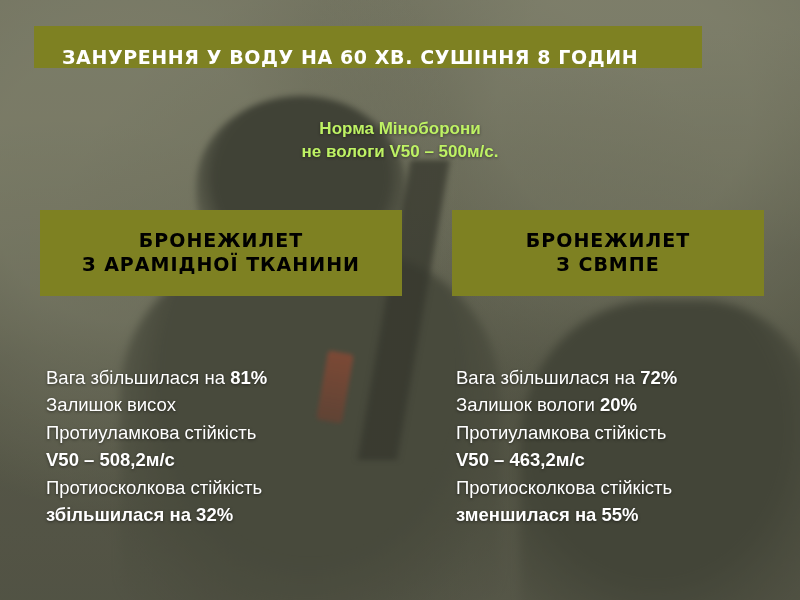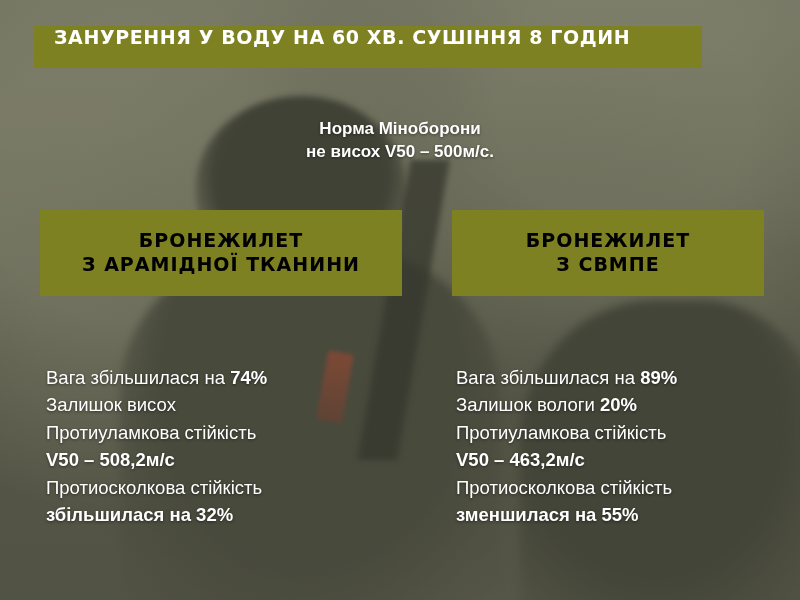--- a/index.html
+++ b/index.html
@@ -107,41 +107,41 @@
   }
 
   .title-banner {
     position: absolute;
     left: 34px;
     top: 26px;
     width: 668px;
     height: 42px;
     background: #7e8122;
     display: flex;
-    align-items: flex-start;
-    padding-left: 20px;
+    align-items: flex-end;
+    padding-left: 28px;
     box-sizing: border-box;
   }
   .title-banner .title-text {
     color: #ffffff;
     font-size: 19px;
     font-weight: bold;
     letter-spacing: 0.6px;
     text-transform: uppercase;
     font-family: "DejaVu Sans", sans-serif;
     white-space: nowrap;
   }
 
   .norm-block {
     position: absolute;
     left: 0;
     top: 118px;
     width: 800px;
     text-align: center;
-    color: #ffffff;
+    color: #bef264;
     font-size: 17px;
     font-weight: bold;
     line-height: 1.35;
     text-shadow: 0 1px 3px rgba(0,0,0,0.45);
   }
   .norm-line { display: block; }
 
   .panel {
     position: absolute;
     top: 210px;
@@ -195,57 +195,57 @@
   <div class="bg-layer bg-dim"></div>
 
   <div class="content">
 
     <div class="title-banner">
       <span class="title-text">ЗАНУРЕННЯ У ВОДУ НА 60 ХВ. СУШІННЯ 8 ГОДИН</span>
     </div>
 
     <div class="norm-block">
       <span class="norm-line">Норма Міноборони</span>
-      <span class="norm-line">не висох V50 – 500м/с.</span>
+      <span class="norm-line">не вологи V50 – 500м/с.</span>
     </div>
 
     <div class="panel left">
       <span class="panel-line">БРОНЕЖИЛЕТ</span>
       <span class="panel-line">З АРАМІДНОЇ ТКАНИНИ</span>
     </div>
 
     <div class="panel right">
       <span class="panel-line">БРОНЕЖИЛЕТ</span>
       <span class="panel-line">З СВМПЕ</span>
     </div>
 
     <div class="stats left">
       <div class="row">
-        <span>Вага збільшилася на </span><b>74%</b>
+        <span>Вага збільшилася на </span><b>81%</b>
       </div>
       <div class="row">
         <span>Залишок висох</span><b></b>
       </div>
       <div class="row">
         <span>Протиуламкова стійкість</span><b></b>
       </div>
       <div class="row">
         <span></span><b>V50 – 508,2м/с</b>
       </div>
       <div class="row">
         <span>Протиосколкова стійкість</span><b></b>
       </div>
       <div class="row">
         <span></span><b>збільшилася на 32%</b>
       </div>
     </div>
 
     <div class="stats right">
       <div class="row">
-        <span>Вага збільшилася на </span><b>89%</b>
+        <span>Вага збільшилася на </span><b>72%</b>
       </div>
       <div class="row">
         <span>Залишок вологи </span><b>20%</b>
       </div>
       <div class="row">
         <span>Протиуламкова стійкість</span><b></b>
       </div>
       <div class="row">
         <span></span><b>V50 – 463,2м/с</b>
       </div>

